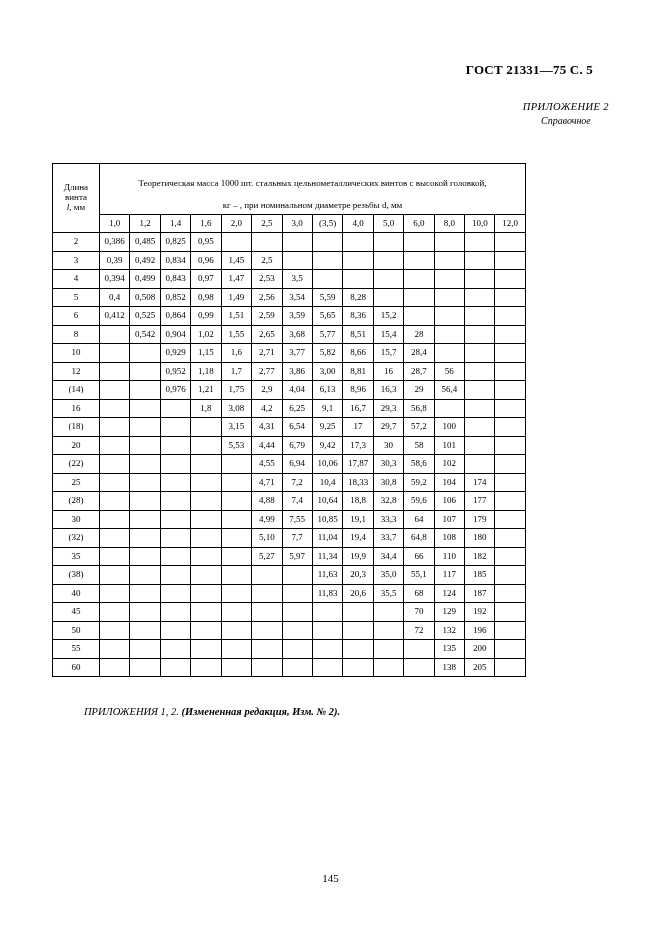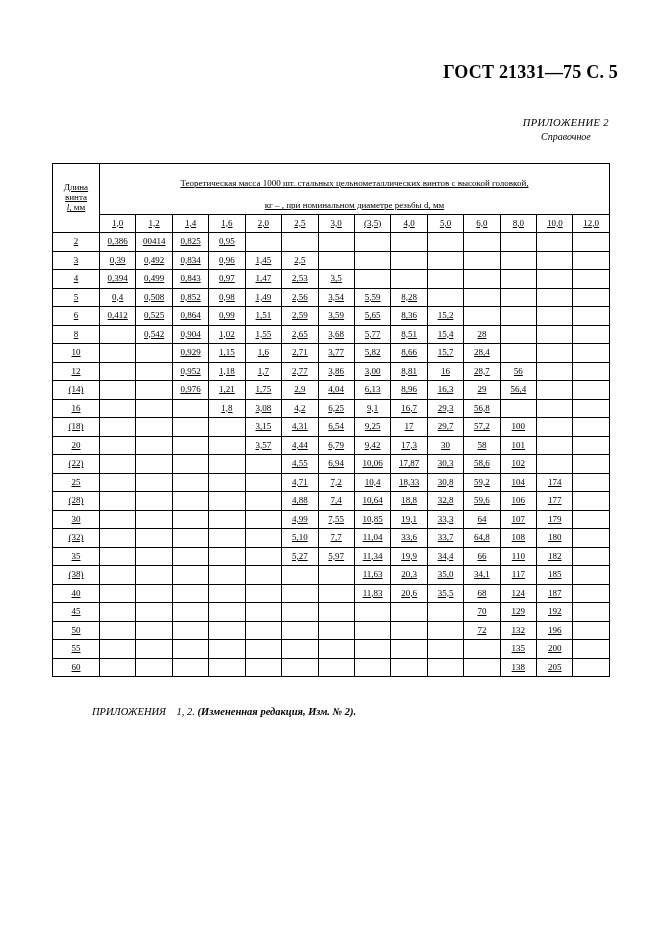--- a/index.html
+++ b/index.html
@@ -19,57 +19,55 @@
   .page {
     position: absolute;
     left: 0; top: 0;
     width: 661px;
     height: 936px;
   }
 
   .header-line {
     position: absolute;
     top: 62px;
-    right: 43px;
-    font-size: 18px;
+    right: 68px;
+    font-size: 13px;
     font-weight: bold;
     letter-spacing: 0.2px;
     white-space: nowrap;
   }
 
   .appendix-block {
     position: absolute;
     top: 100px;
     right: 52px;
     text-align: center;
     line-height: 1.35;
-    margin-top: 16px;
   }
   .appendix-title {
     font-size: 10.5px;
     font-style: italic;
     letter-spacing: 0.4px;
   }
   .appendix-sub {
     font-size: 10px;
     font-style: italic;
   }
 
   .table-wrap {
     position: absolute;
     left: 52px;
     top: 163px;
     width: 558px;
   }
 
   table.mass {
     border-collapse: collapse;
-    width: 558px;
+    width: 474px;
     table-layout: fixed;
-    text-decoration: underline;
   }
   table.mass td, table.mass th {
     border: 1px solid #000000;
     font-size: 9px;
     font-weight: normal;
     text-align: center;
     vertical-align: middle;
     padding: 0;
     height: 17.5px;
     line-height: 1.1;
@@ -108,21 +106,20 @@
     position: absolute;
     left: 84px;
     top: 706px;
     font-size: 10.5px;
     font-style: italic;
     font-weight: bold;
   }
   .note .num {
     font-style: italic;
     font-weight: normal;
-    margin-left: 8px;
   }
 
   .page-number {
     position: absolute;
     left: 0;
     right: 0;
     top: 872px;
     text-align: center;
     font-size: 11px;
   }
@@ -165,21 +162,21 @@
             <td class="datacell colhead">4,0</td>
             <td class="datacell colhead">5,0</td>
             <td class="datacell colhead">6,0</td>
             <td class="datacell colhead">8,0</td>
             <td class="datacell colhead">10,0</td>
             <td class="datacell colhead">12,0</td>
           </tr>
           <tr>
             <td class="first-col">2</td>
             <td class="datacell">0,386</td>
-            <td class="datacell">00414</td>
+            <td class="datacell">0,485</td>
             <td class="datacell">0,825</td>
             <td class="datacell">0,95</td>
             <td class="datacell"></td>
             <td class="datacell"></td>
             <td class="datacell"></td>
             <td class="datacell"></td>
             <td class="datacell"></td>
             <td class="datacell"></td>
             <td class="datacell"></td>
             <td class="datacell"></td>
@@ -355,21 +352,21 @@
             <td class="datacell">100</td>
             <td class="datacell"></td>
             <td class="datacell"></td>
           </tr>
           <tr>
             <td class="first-col">20</td>
             <td class="datacell"></td>
             <td class="datacell"></td>
             <td class="datacell"></td>
             <td class="datacell"></td>
-            <td class="datacell">3,57</td>
+            <td class="datacell">5,53</td>
             <td class="datacell">4,44</td>
             <td class="datacell">6,79</td>
             <td class="datacell">9,42</td>
             <td class="datacell">17,3</td>
             <td class="datacell">30</td>
             <td class="datacell">58</td>
             <td class="datacell">101</td>
             <td class="datacell"></td>
             <td class="datacell"></td>
           </tr>
@@ -444,21 +441,21 @@
           <tr>
             <td class="first-col">(32)</td>
             <td class="datacell"></td>
             <td class="datacell"></td>
             <td class="datacell"></td>
             <td class="datacell"></td>
             <td class="datacell"></td>
             <td class="datacell">5,10</td>
             <td class="datacell">7,7</td>
             <td class="datacell">11,04</td>
-            <td class="datacell">33,6</td>
+            <td class="datacell">19,4</td>
             <td class="datacell">33,7</td>
             <td class="datacell">64,8</td>
             <td class="datacell">108</td>
             <td class="datacell">180</td>
             <td class="datacell"></td>
           </tr>
           <tr>
             <td class="first-col">35</td>
             <td class="datacell"></td>
             <td class="datacell"></td>
@@ -480,21 +477,21 @@
             <td class="datacell"></td>
             <td class="datacell"></td>
             <td class="datacell"></td>
             <td class="datacell"></td>
             <td class="datacell"></td>
             <td class="datacell"></td>
             <td class="datacell"></td>
             <td class="datacell">11,63</td>
             <td class="datacell">20,3</td>
             <td class="datacell">35,0</td>
-            <td class="datacell">34,1</td>
+            <td class="datacell">55,1</td>
             <td class="datacell">117</td>
             <td class="datacell">185</td>
             <td class="datacell"></td>
           </tr>
           <tr>
             <td class="first-col">40</td>
             <td class="datacell"></td>
             <td class="datacell"></td>
             <td class="datacell"></td>
             <td class="datacell"></td>
@@ -578,14 +575,15 @@
             <td class="datacell"></td>
           </tr>
         </tbody>
     </table>
   </div>
 
   <div class="note">
     <span class="num">ПРИЛОЖЕНИЯ </span><span class="num">1, 2.</span><span> (Измененная редакция, Изм. № 2).</span>
   </div>
 
+  <div class="page-number">145</div>
 
 </div>
 
 </body></html>

